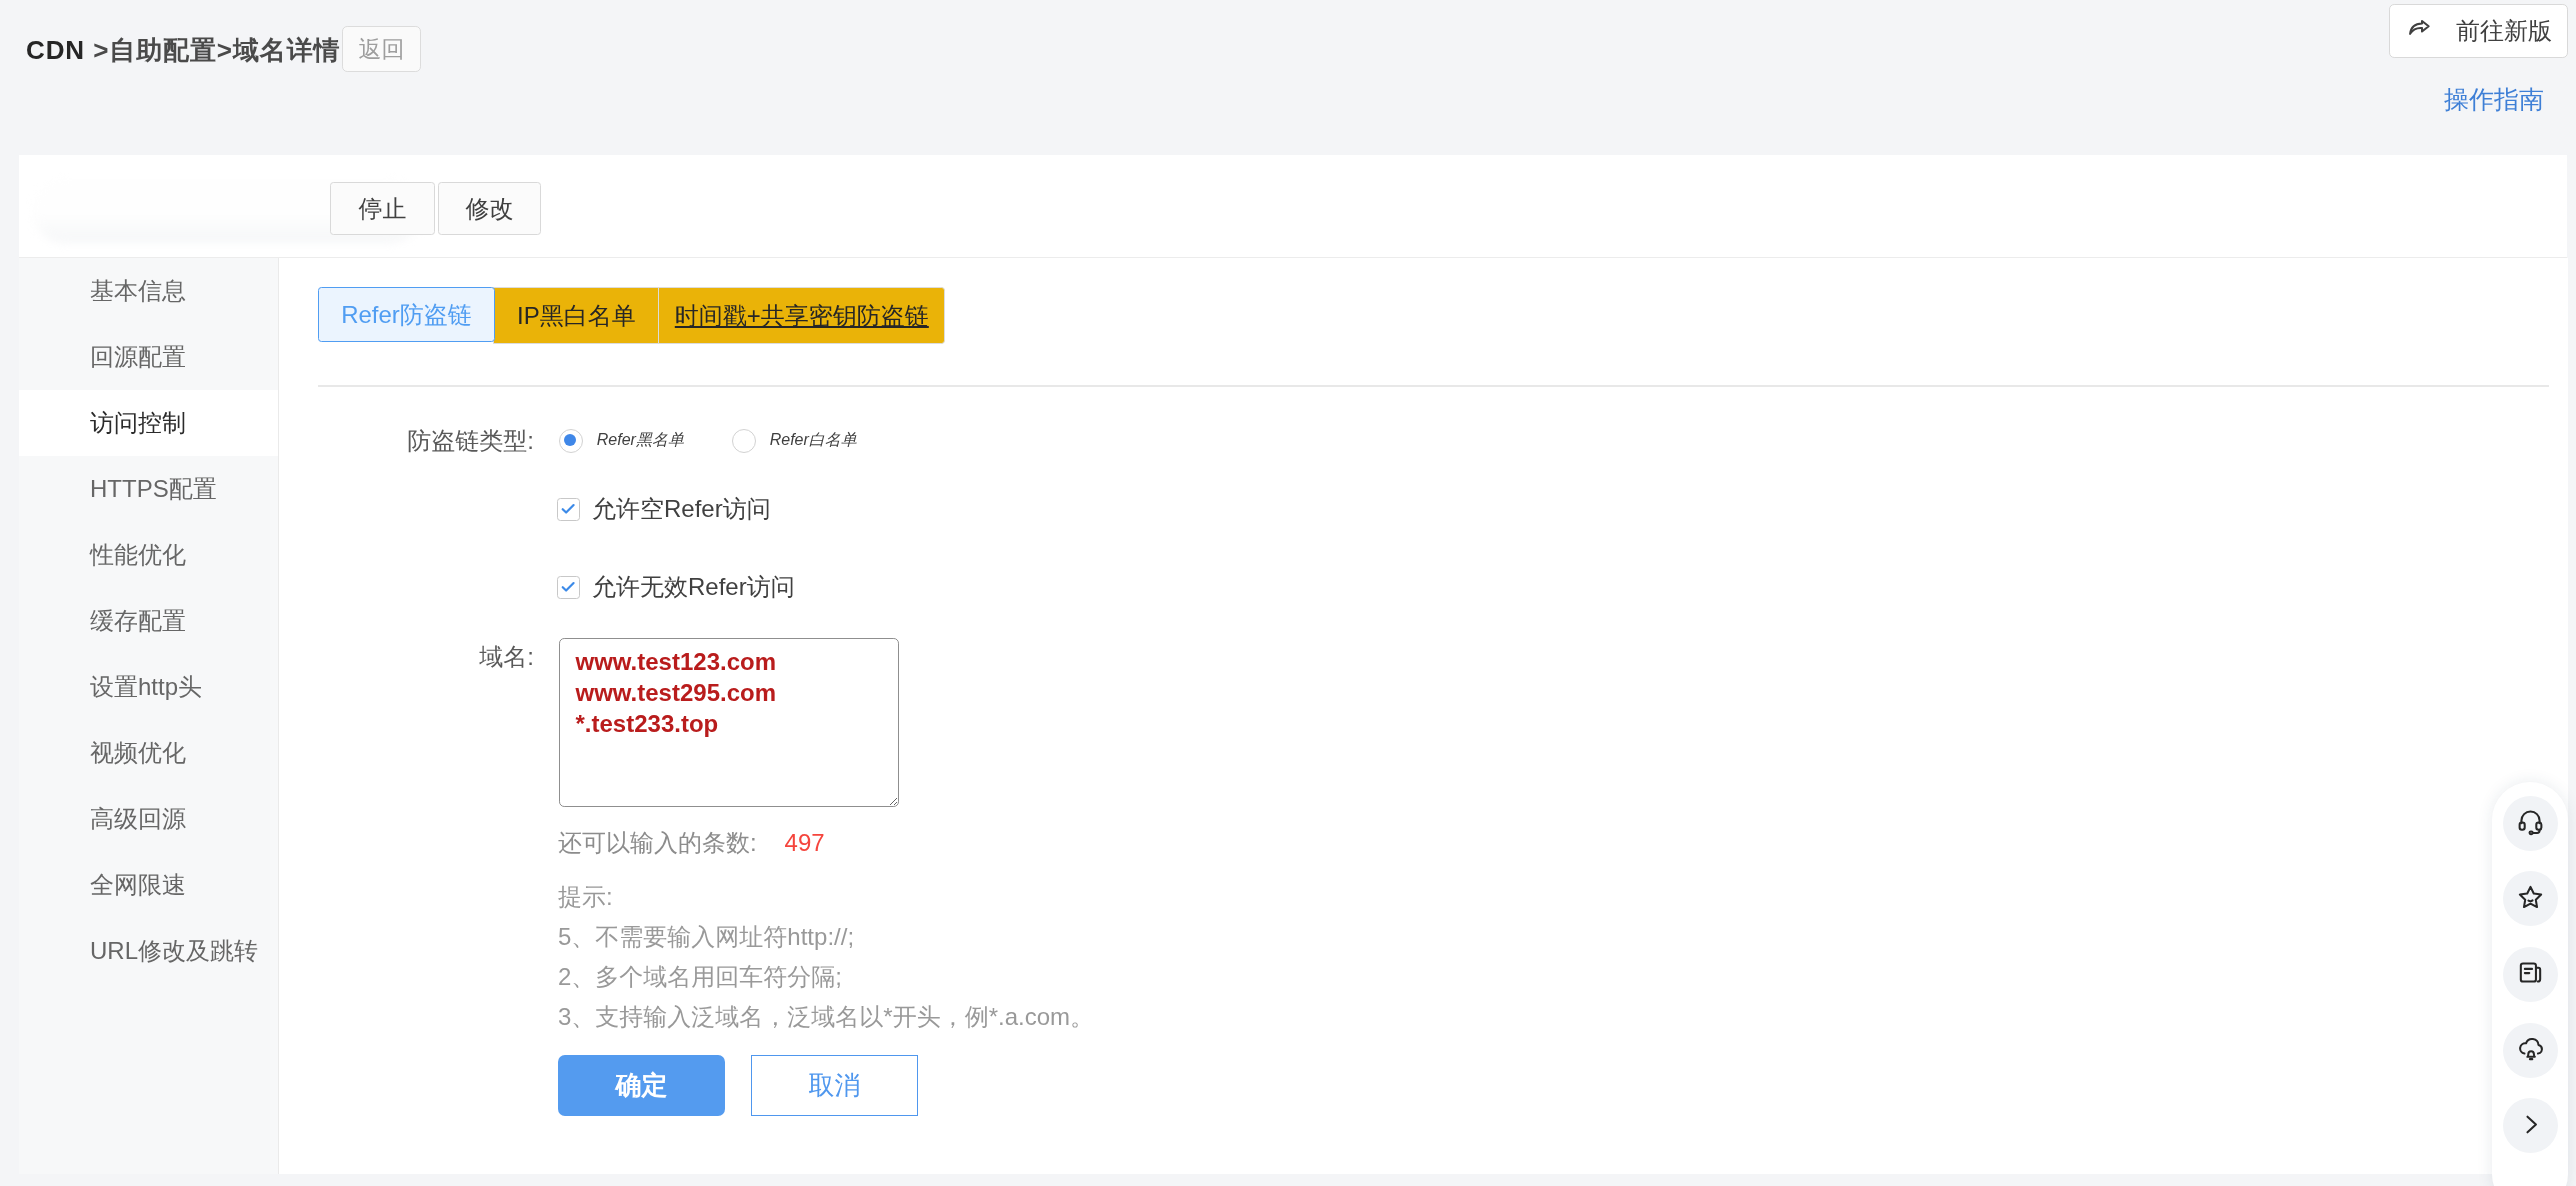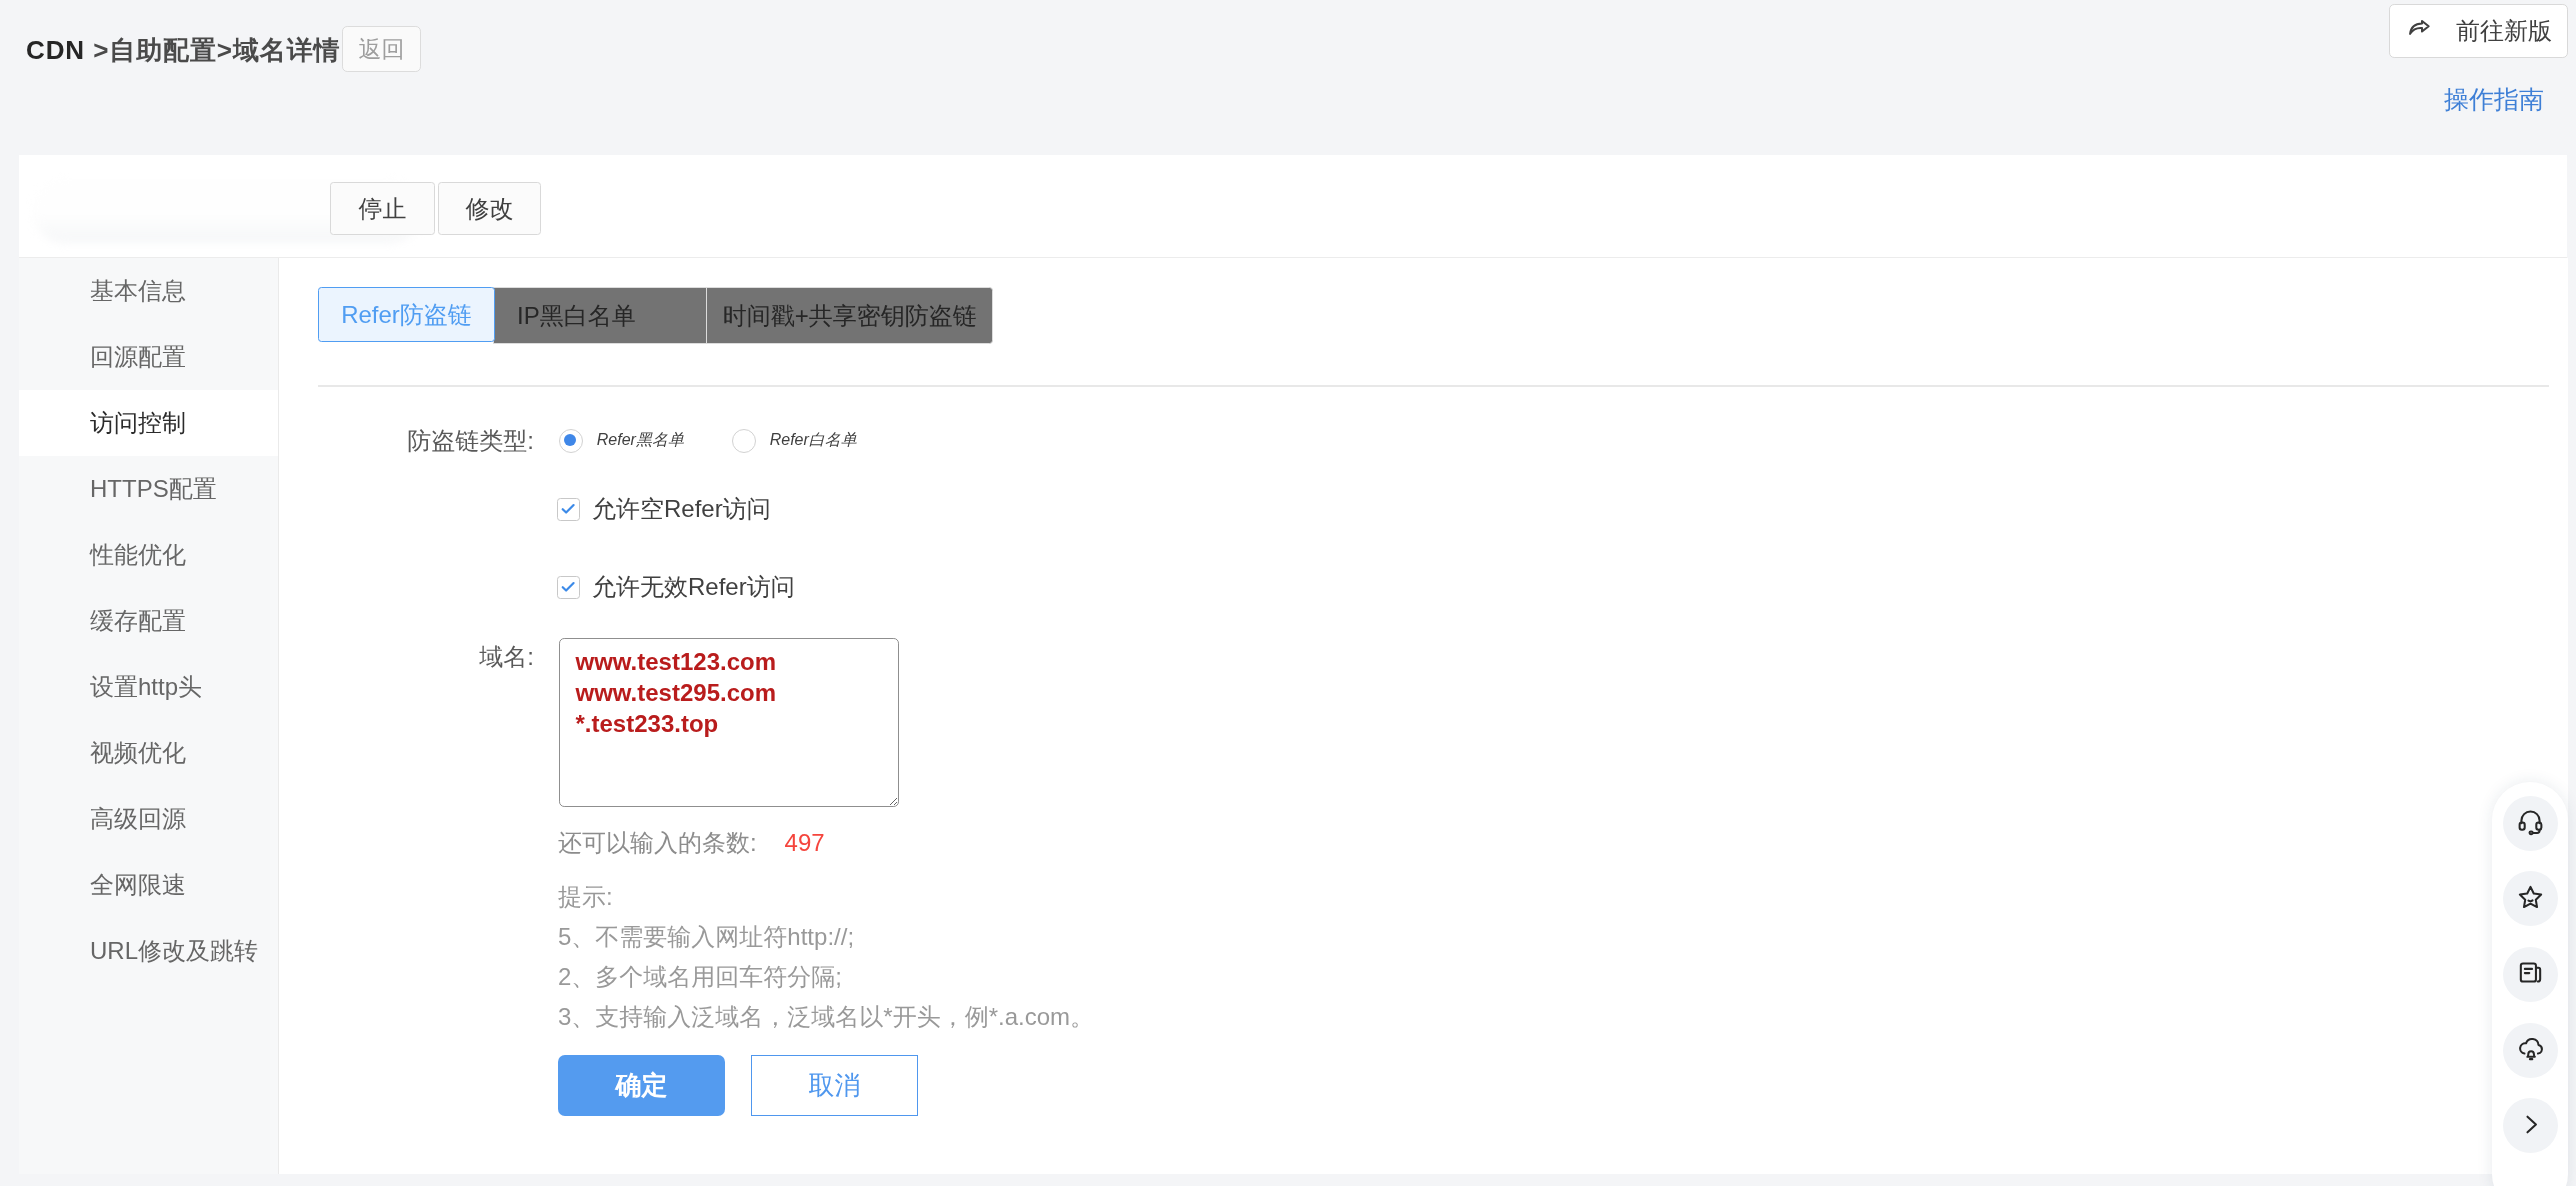--- a/index.html
+++ b/index.html
@@ -26,23 +26,23 @@
   
   .sidebar { position:absolute; left:0; top:103px; width:260px; height:916px; background:#f7f8f9; border-right:1.7px solid #eaeaea; }
   .side-item { height:66px; display:flex; align-items:center; padding-left:71px; font-size:24px; color:#666666; cursor:pointer; }
   .side-item.active { background:#ffffff; color:#2b2b2b; font-weight:500; }
 
   
   .main { position:absolute; left:260px; top:103px; width:2289px; height:916px; background:#ffffff; }
   .tabs { position:absolute; left:39px; top:29px; display:flex; }
   .tab { height:55px; display:flex; align-items:center; justify-content:center; font-size:24px; cursor:pointer; }
   .tab.active { width:177px; background:#ebf4fe; border:1.7px solid #509df2; border-radius:3.4px; color:#509df2; z-index:2; }
-  .tab-group { display:flex; margin-left:-1.7px; border:1.7px solid #dcdcdc; border-radius:0 3.4px 3.4px 0; background:#737373; z-index:1;gap:48px; }
+  .tab-group { display:flex; margin-left:-1.7px; border:1.7px solid #dcdcdc; border-radius:0 3.4px 3.4px 0; background:#eab308; z-index:1; }
   .tab.t2 { width:164px; color:#262626; }
-  .tab.t3 { width:286px; color:#262626; border-left:1.7px solid #dcdcdc; }
+  .tab.t3 { width:286px; color:#262626; border-left:1.7px solid #dcdcdc;text-decoration:underline; }
   .tabs-divider { position:absolute; left:39px; top:127px; width:2231px; height:1.7px; background:#e8e8e8; }
 
   .form-row { position:absolute; display:flex; align-items:center; }
   .lbl-col { width:255px; text-align:right; font-size:24px; color:#595959; flex:none; }
   .row-type { left:0; top:162px; height:41px; width:1032px; }
   .radio-item { display:flex; align-items:center; margin-left:25px; cursor:pointer; }
   .radio-item + .radio-item { margin-left:48px; }
   .radio-dot { width:24px; height:24px; border:1.7px solid #d2d2d2; border-radius:50%; background:#fff; position:relative; flex:none; }
   .radio-item.selected .radio-dot::after { content:""; position:absolute; left:4.3px; top:4.3px; width:12px; height:12px; border-radius:50%; background:#3f87e8; }
   .radio-label { margin-left:13.8px; font-size:16px; color:#404040;font-style:italic; }

